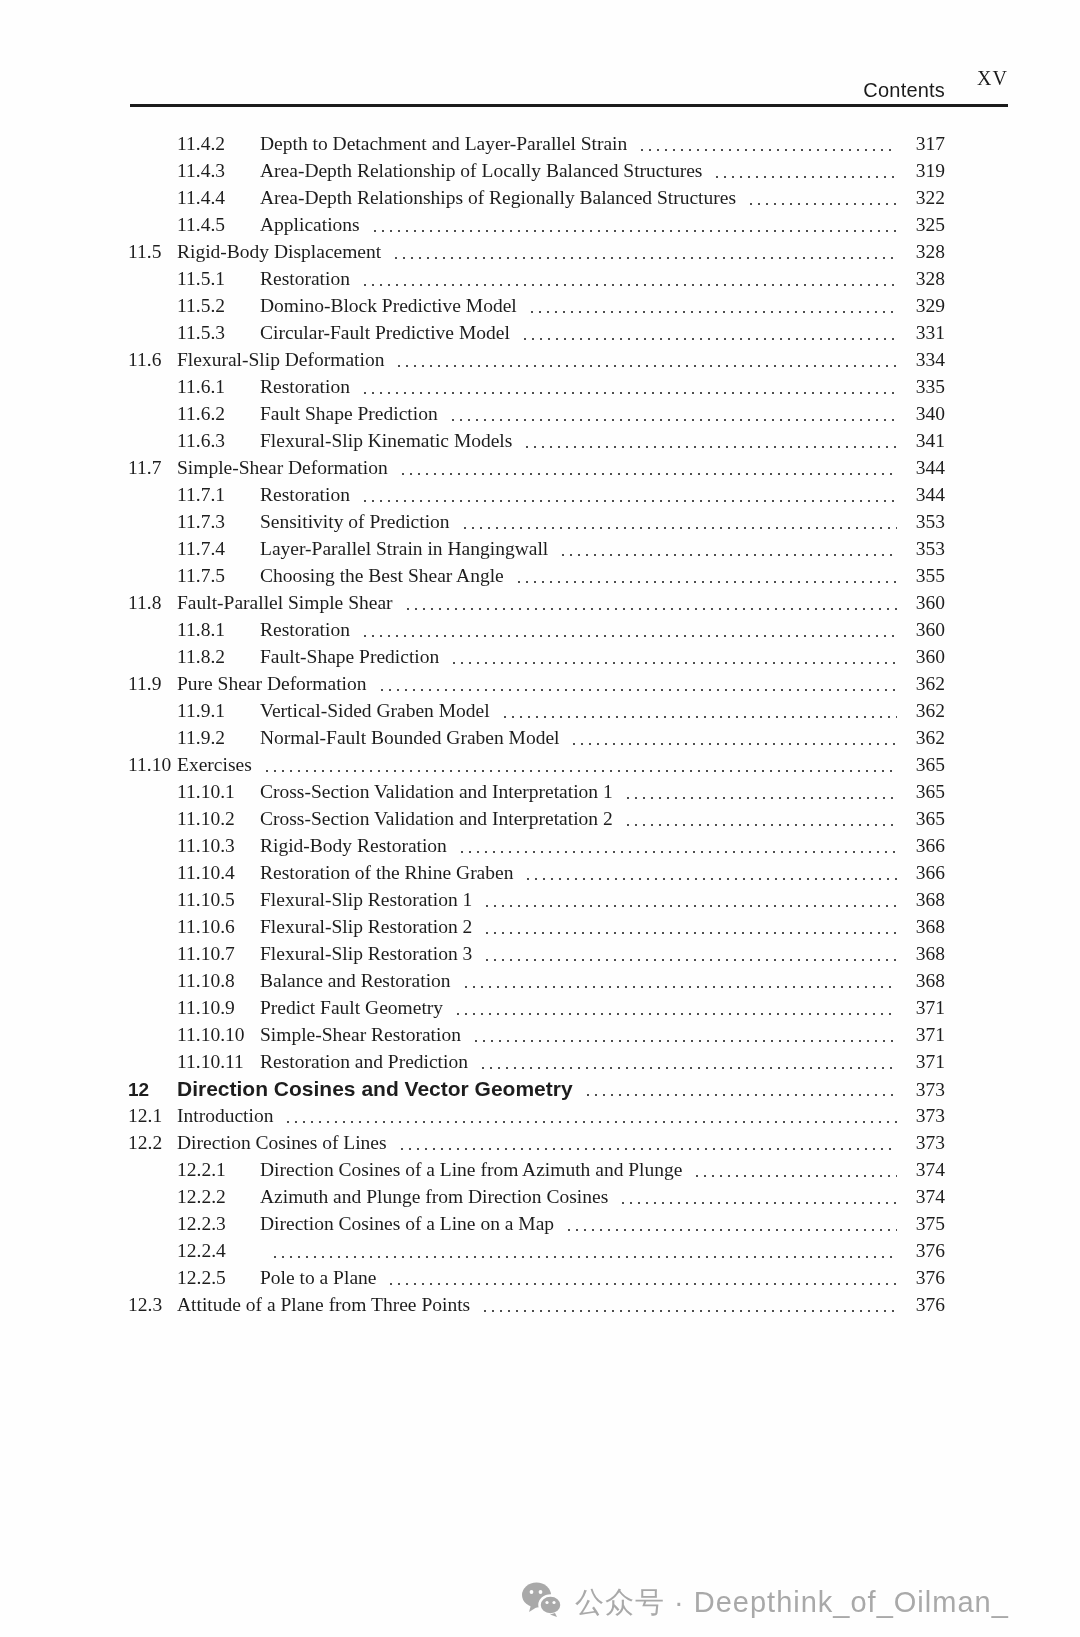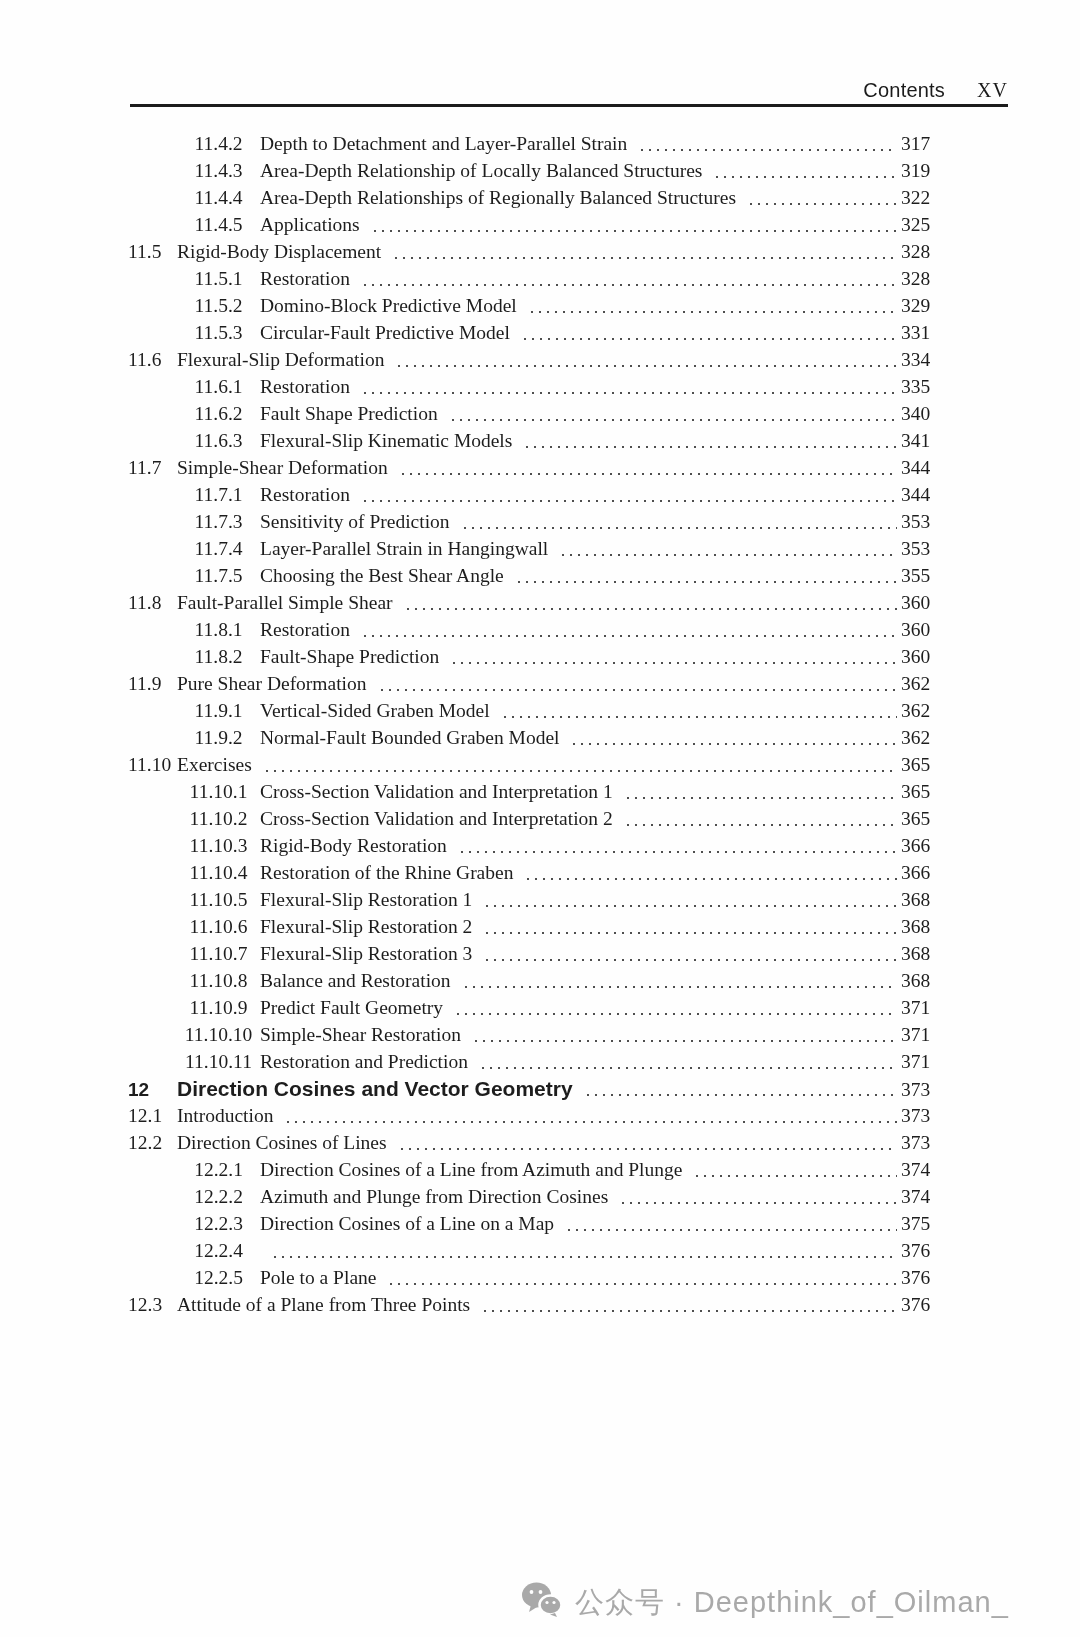--- a/index.html
+++ b/index.html
@@ -27,21 +27,21 @@
     bottom: 0;
     font-family: "Liberation Sans", sans-serif;
     font-weight: normal;
     font-size: 20px;
     letter-spacing: 0.2px;
     color: #1b1b1b;
   }
   .hdr-page {
     position: absolute;
     right: 0;
-    bottom: 0;
+    bottom: 12px;
     font-family: "Liberation Serif", serif;
     font-size: 20px;
     letter-spacing: 1px;
     color: #1b1b1b;
   }
   .head-rule {
     position: absolute;
     top: 104px;
     left: 130px;
     width: 878px;
@@ -61,21 +61,21 @@
   .toc-row {
     display: flex;
     align-items: baseline;
     height: 27px;
     white-space: nowrap;
   }
   .toc-row.gap-before { }
   .num { flex: 0 0 auto; }
   .l1 .num { min-width: 49px; }
   .l2 { padding-left: 49px; }
-  .l2 .num { min-width: 83px; text-align: center; }
+  .l2 .num { min-width: 83px; }
   .lc .num {
     min-width: 49px;
     font-family: "Liberation Sans", sans-serif;
     font-weight: bold;
     font-size: 19px;
   }
   .lc .title {
     font-family: "Liberation Sans", sans-serif;
     font-weight: bold;
     font-size: 21px;
@@ -87,20 +87,21 @@
     min-width: 18px;
     margin: 0 4px 0 11px;
     background-image: radial-gradient(circle, #4e4e4e 1.2px, transparent 1.5px);
     background-size: 8px 6px;
     background-repeat: repeat-x;
     background-position: left bottom 4px;
   }
   .pageno {
     flex: 0 0 auto;
     width: 44px;
+    text-align: right;
   }
 
   
   .watermark {
     position: absolute;
     top: 1581px;
     left: 521px;
     display: flex;
     align-items: center;
     gap: 12px;

